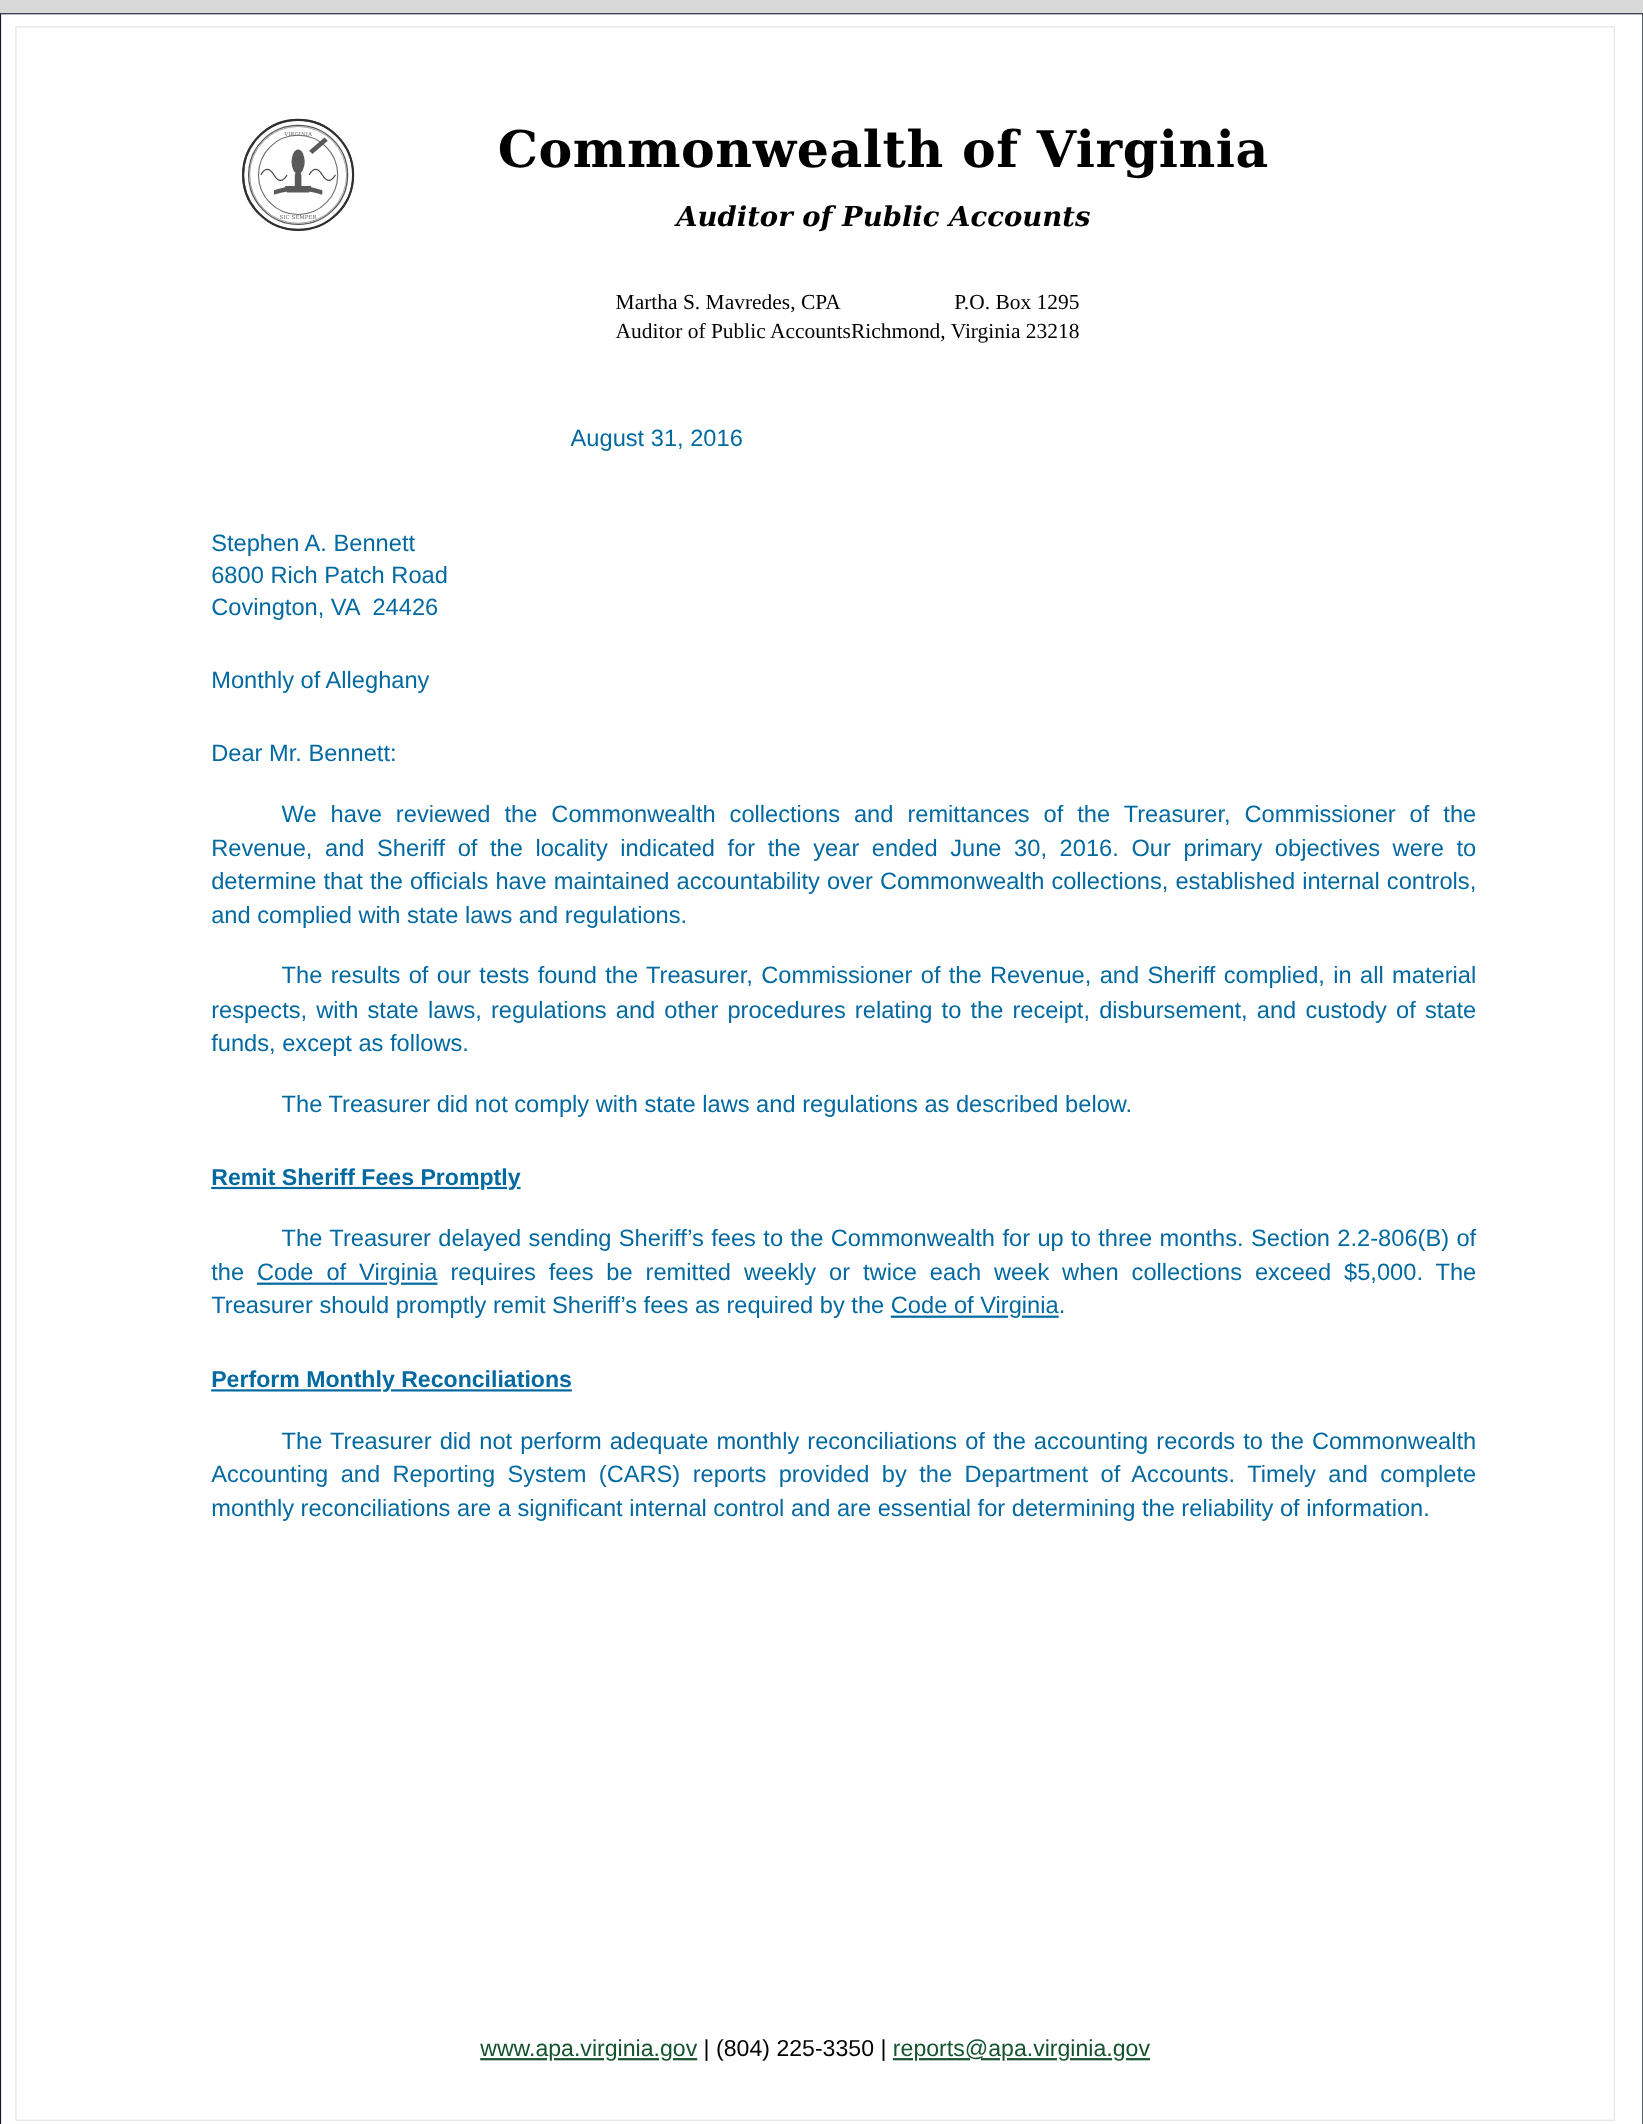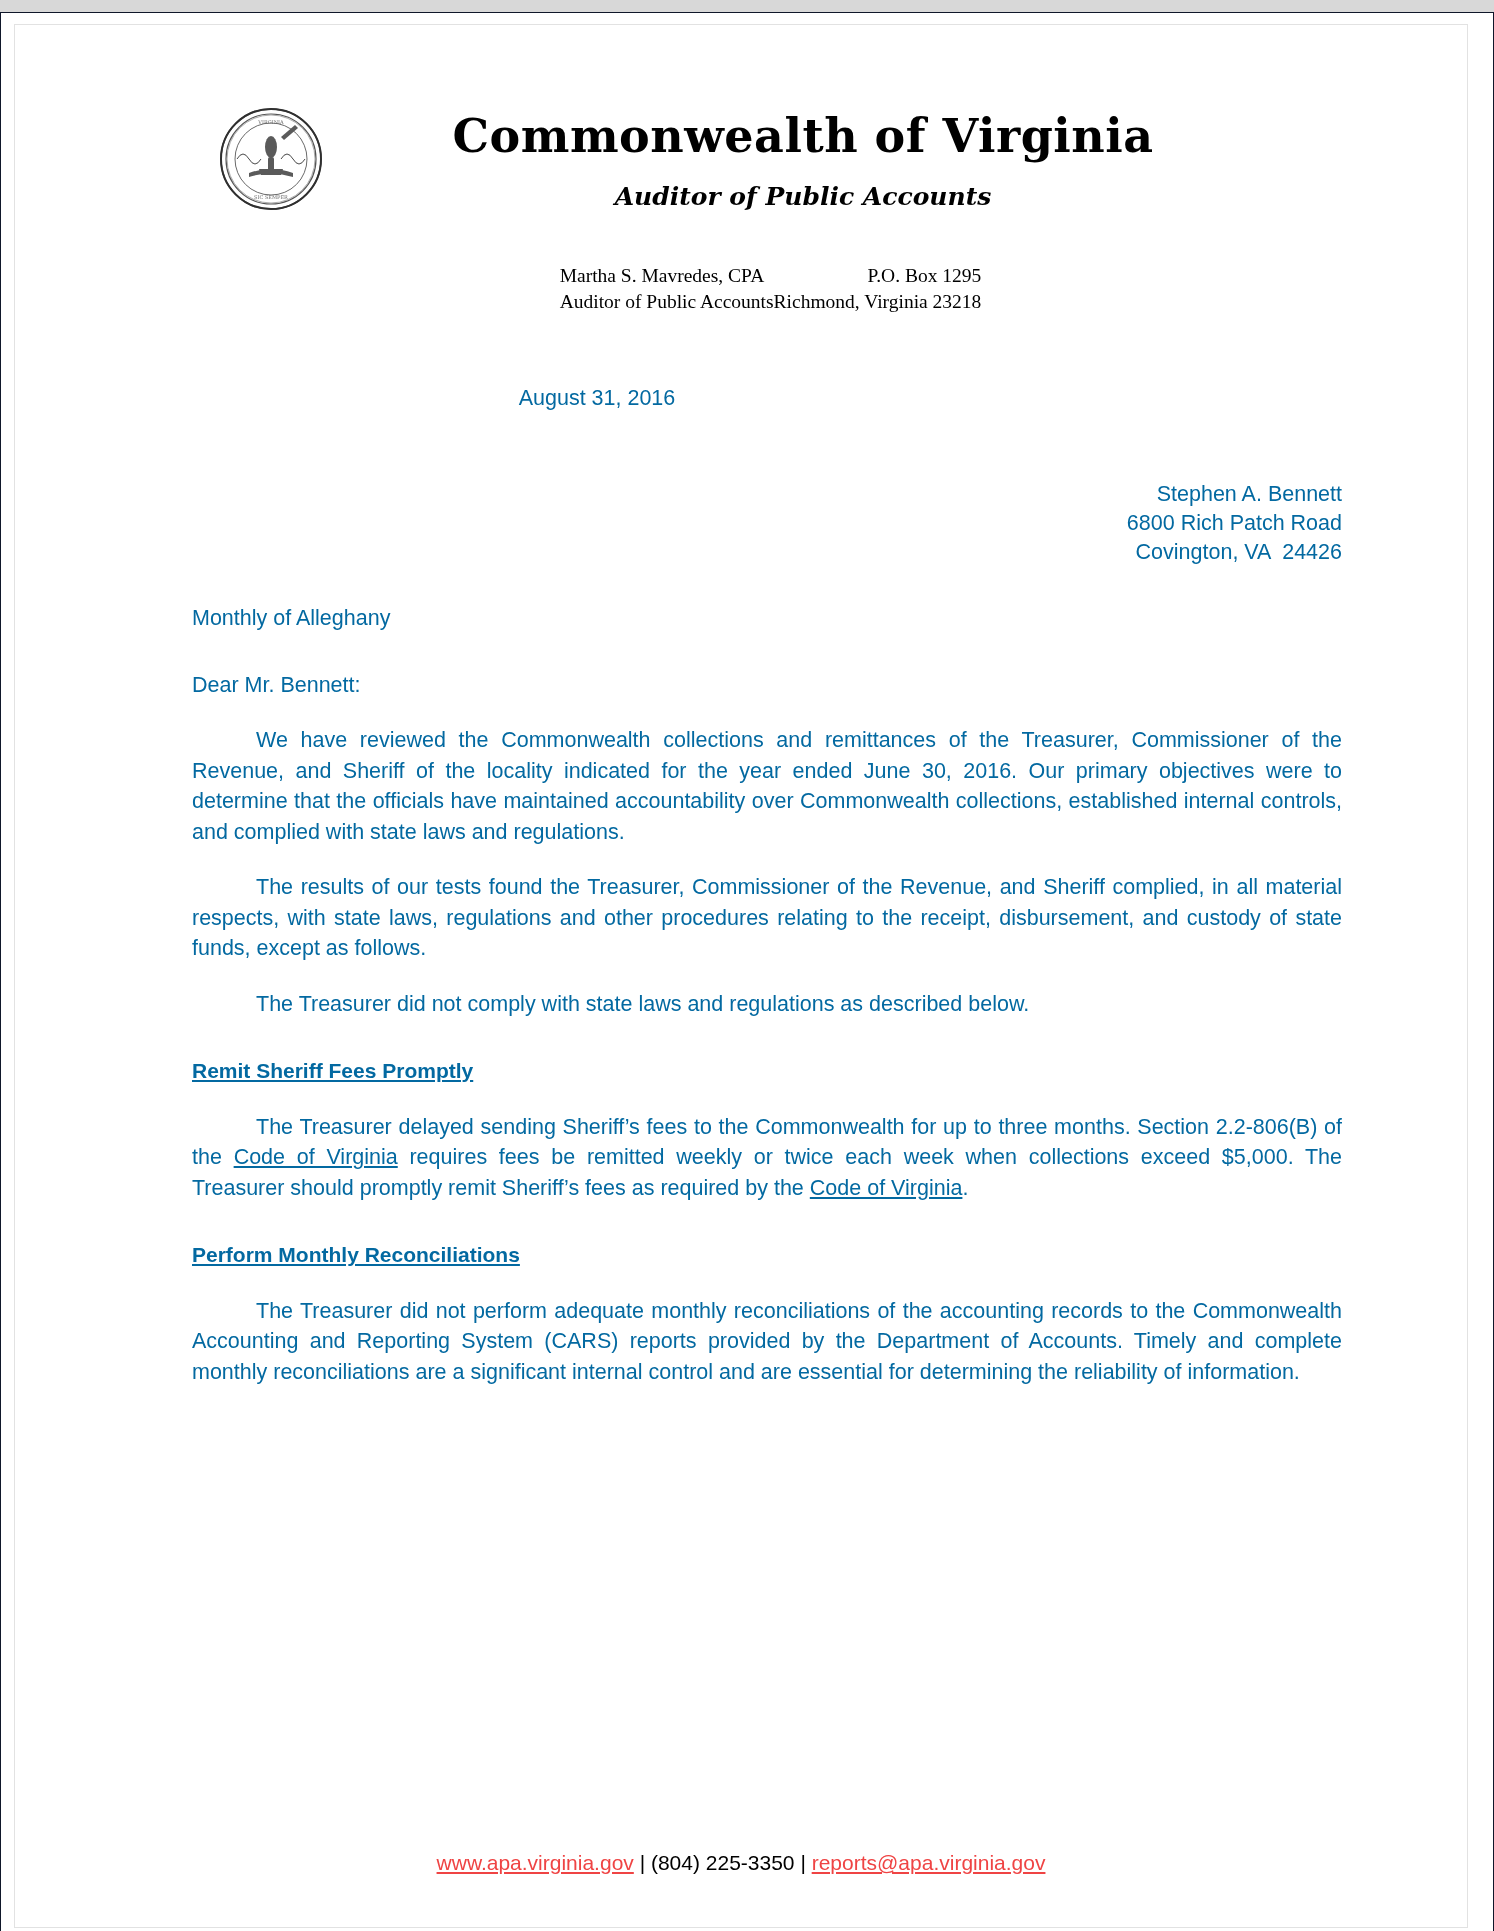--- a/index.html
+++ b/index.html
@@ -101,21 +101,20 @@
   }
   .date-line {
     text-align: center;
     margin-top: 73px;
     padding-right: 340px;
     font-size: 21.5px;
   }
   .addr {
     margin-top: 66px;
     line-height: 1.36;
-    text-align: right;
   }
   .addr div { white-space: pre; }
   .county {
     margin-top: 36px;
   }
   .salutation {
     margin-top: 36px;
   }
   p.para {
     margin: 25px 0 0 0;
@@ -137,21 +136,21 @@
   .footer {
     position: absolute;
     left: 0;
     right: 0;
     bottom: 52px;
     text-align: center;
     font-size: 21px;
     color: #000;
   }
   .footer a {
-    color: #ef4444;
+    color: #14532d;
     text-decoration: underline;
   }
   .footer .sep { color: #000; }
 </style>
 </head>
 <body>
 
 <div class="page">
   <div class="sheet">
     <div class="content">

